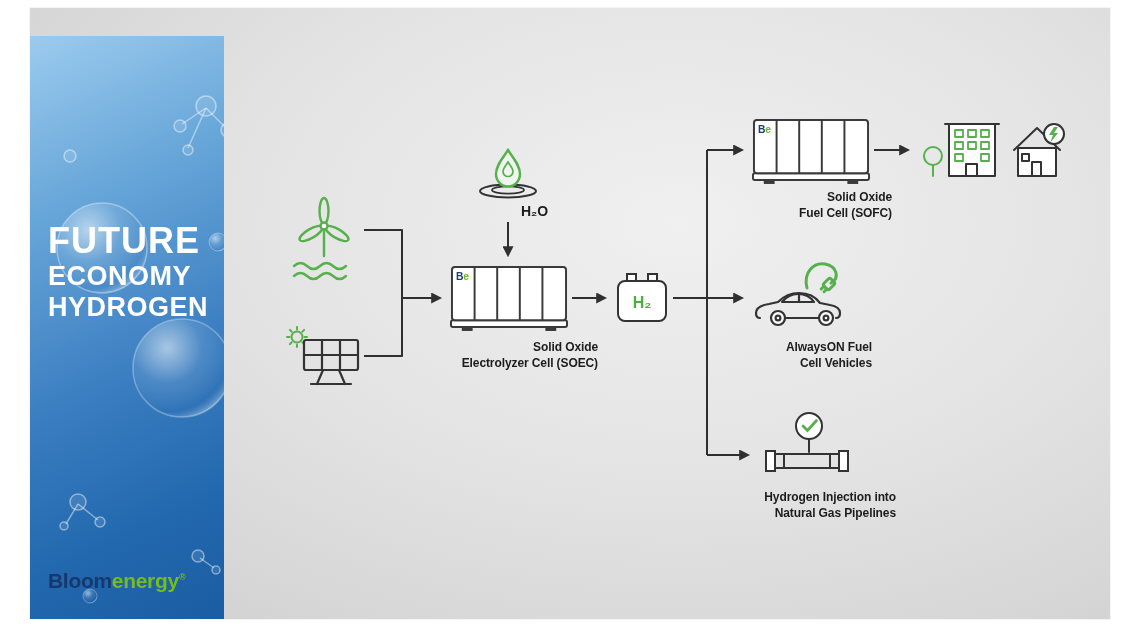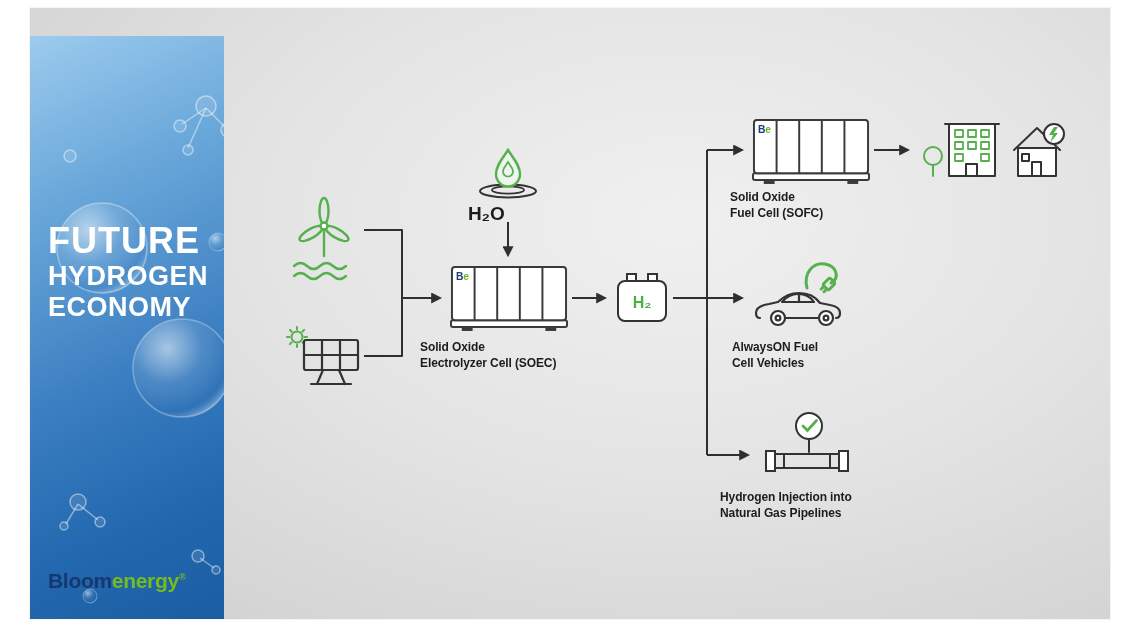--- a/index.html
+++ b/index.html
@@ -13,23 +13,23 @@
   .bubbles{position:absolute;left:0;top:0;width:213px;height:611px;}
   .title{position:absolute;left:18px;top:185px;color:#ffffff;}
   .title .t1{font-size:36px;font-weight:700;letter-spacing:1px;line-height:40px;}
   .title .t2{font-size:27px;font-weight:700;letter-spacing:0.5px;line-height:31px;}
   .logo{position:absolute;left:18px;top:533px;font-size:21px;font-weight:700;letter-spacing:-0.3px;}
   .logo .lb{color:#16386e;}
   .logo .le{color:#76bc21;}
   .logo .lm{color:#76bc21;font-size:9px;vertical-align:super;}
   .icon-box{position:absolute;}
   .icon-box svg{display:block;width:100%;height:100%;}
-  .lbl{position:absolute;font-weight:700;font-size:12px;color:#1c1c1c;text-align:left;
+  .lbl{position:absolute;font-weight:700;font-size:12px;color:#1c1c1c;text-align:right;
        white-space:pre-line;line-height:1.3;letter-spacing:-0.1px;}
-  .lbl.big{font-size:19px;}
+  .lbl.big{font-size:14px;}
   .connectors{position:absolute;left:0;top:0;pointer-events:none;}
   svg text{font-family:"Liberation Sans",sans-serif;}
 </style>
 </head>
 <body>
 
 <div class="page">
   <div class="slide">
 
     <svg width="0" height="0" style="position:absolute" aria-hidden="true">
@@ -77,22 +77,22 @@
           <line x1="170" y1="522" x2="184" y2="532"></line>
           <circle cx="40" cy="120" r="6"></circle>
         </g>
         <circle cx="72" cy="212" r="45" fill="url(#bub)" stroke="rgba(255,255,255,0.35)" stroke-width="1.5"></circle>
         <circle cx="152" cy="332" r="49" fill="url(#bub)" stroke="rgba(255,255,255,0.30)" stroke-width="1.5"></circle>
         <circle cx="188" cy="206" r="9" fill="url(#bub)" stroke="rgba(255,255,255,0.3)"></circle>
         <circle cx="60" cy="560" r="7" fill="url(#bub)" stroke="rgba(255,255,255,0.3)"></circle>
       </svg>
       <div class="title">
         <div class="t1">FUTURE</div>
+        <div class="t2">ECONOMY</div>
         <div class="t2">HYDROGEN</div>
-        <div class="t2">ECONOMY</div>
       </div>
       <div class="logo"><span class="lb">Bloom</span><span class="le">energy</span><span class="lm">®</span></div>
     </div>
 
     <svg class="connectors" width="1080" height="611" viewBox="0 0 1080 611">
       <defs>
         <marker id="arrow" viewBox="0 0 10 10" refX="8" refY="5" markerWidth="5.5" markerHeight="5.5" orient="auto">
           <path d="M0,0 L10,5 L0,10 Z" fill="#2f2f2f"></path>
         </marker>
       </defs>

